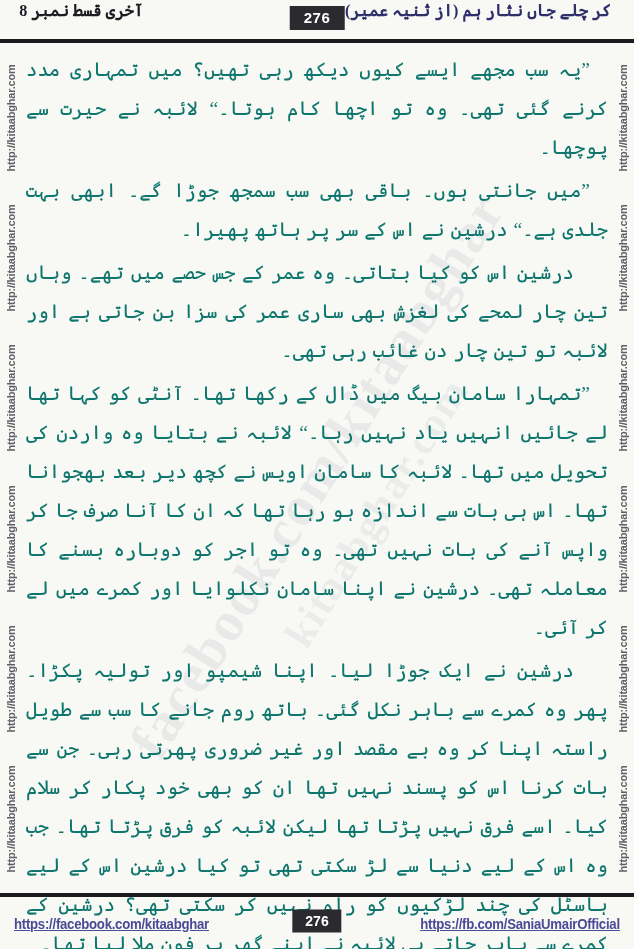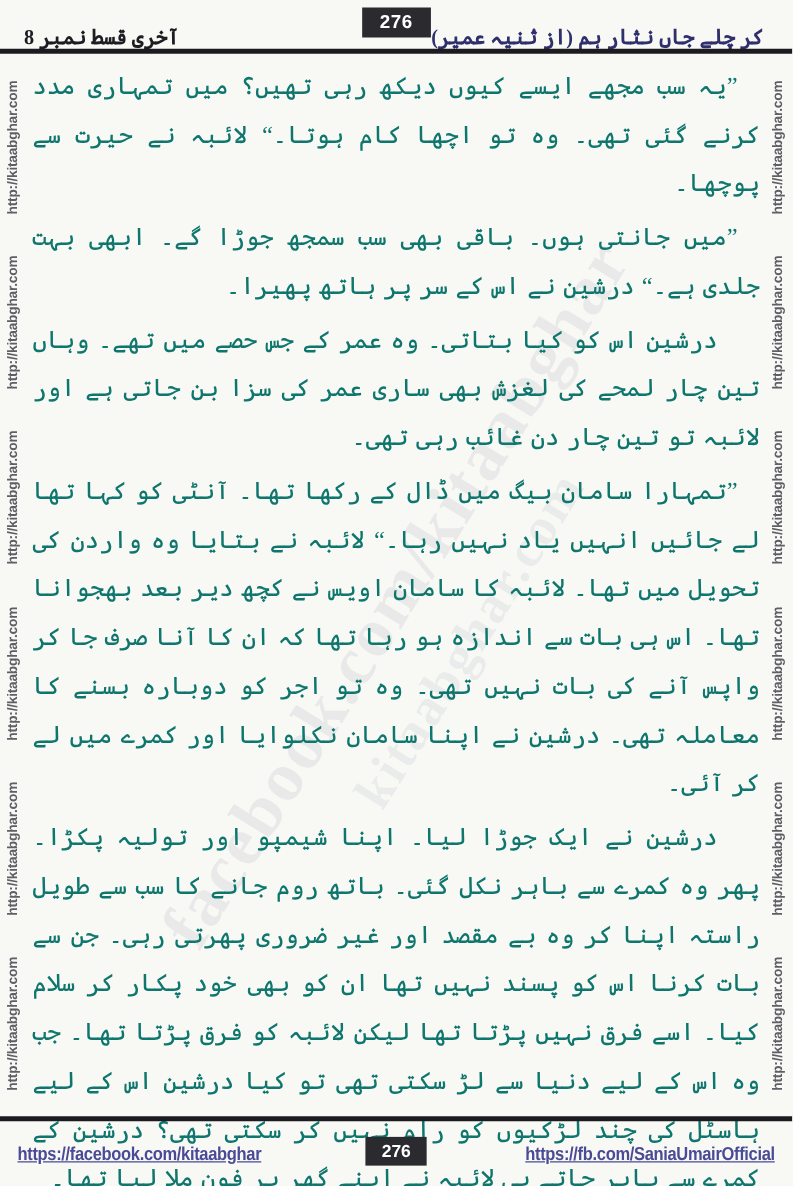--- a/index.html
+++ b/index.html
@@ -42,21 +42,21 @@
   
   .header{
     position:absolute;
     top:0;left:0;right:0;height:44px;
     z-index:5;
   }
   .header-inner{
     position:relative;
     height:40px;
     display:flex;
-    align-items:flex-end;
+    align-items:flex-start;
     justify-content:space-between;
     padding:0 16px;
     box-sizing:border-box;
     gap:32px;
   }
   .hdr-episode{
     font-family:"Liberation Serif",serif;
     font-size:17px;
     color:#1c1c22;
     direction:rtl;

